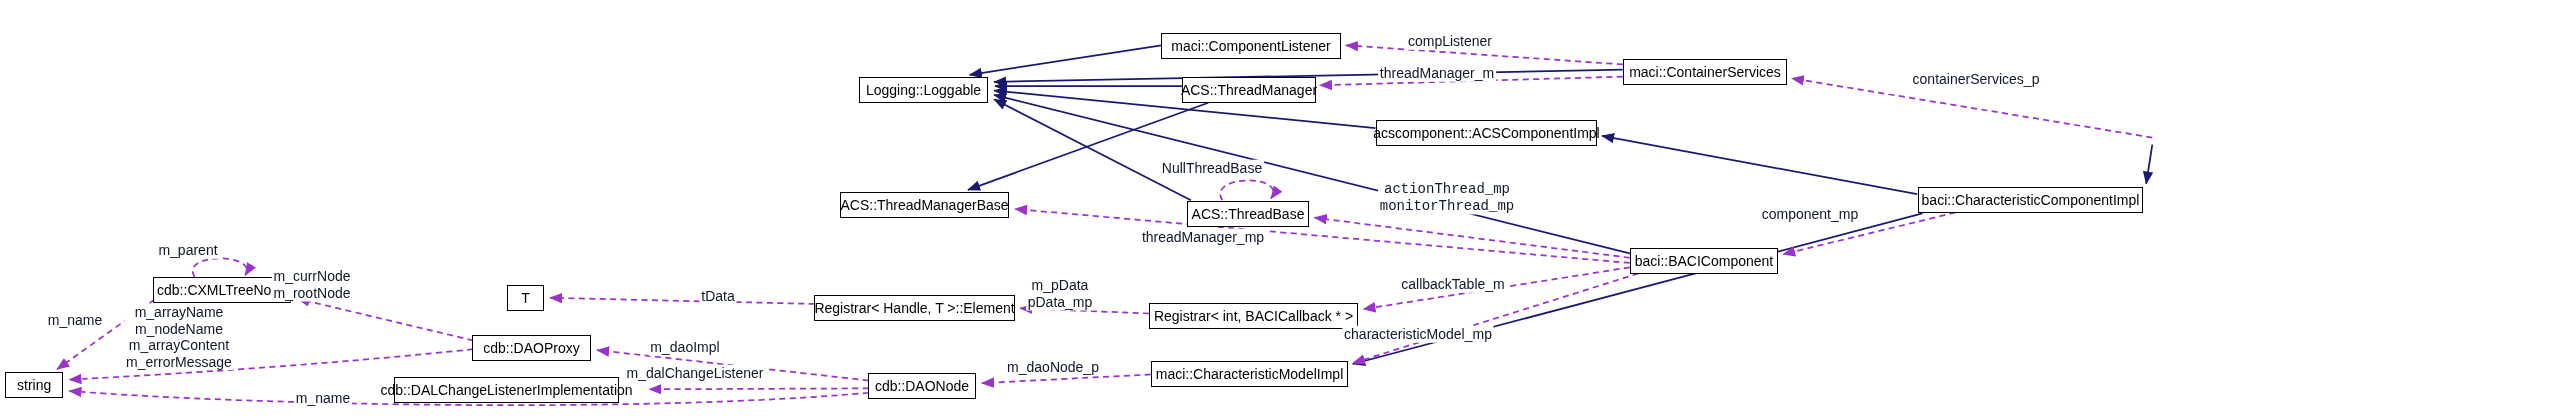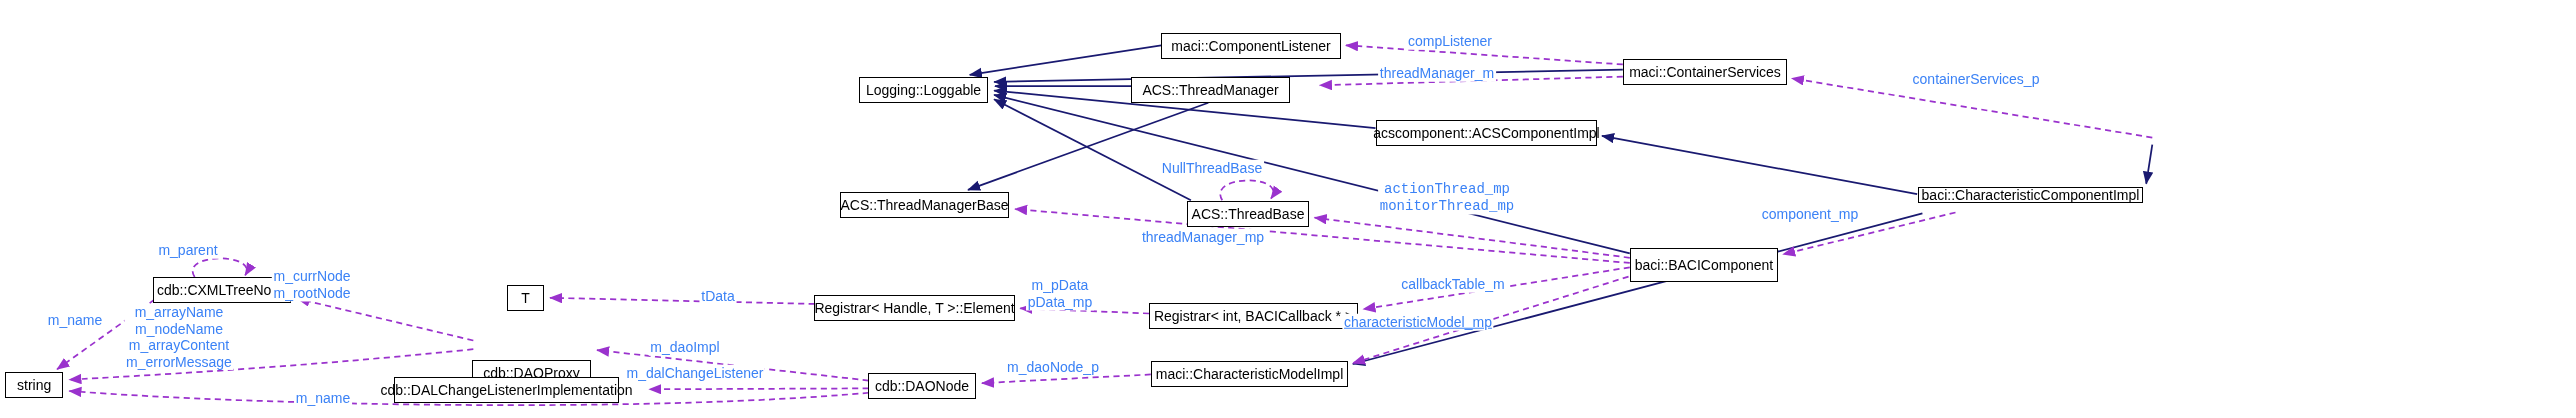--- a/index.html
+++ b/index.html
@@ -23,21 +23,21 @@
     font-size:14px;
     white-space:nowrap;
     z-index:2;
     padding:0 3.5px;
   }
   .node.highlight{background:#bfbfbf;}
   .elabel{
     position:absolute;
     transform:translate(-50%,-50%);
     font-size:14px;
-    color:#3b82f6;
+    color:#0f172a;
     white-space:pre-line;
     text-align:center;
     line-height:1.18;
     z-index:3;
     background:#ffffff;
     padding:0 1.7px;
   }
 </style>
 </head>
 <body>
@@ -81,32 +81,32 @@
     <path class="edge-use" d="M 542 401 C 340 422 150 432 78 436" marker-end="url(#arrow-use)"></path>
     <path class="edge-use" d="M 996 437 L 684 402" marker-end="url(#arrow-use)"></path>
     <path class="edge-use" d="M 996 446 L 744 447" marker-end="url(#arrow-use)"></path>
     <path class="edge-use" d="M 1320 430 L 1126 440" marker-end="url(#arrow-use)"></path>
     <path class="edge-use" d="M 996 451 C 740 474 300 466 78 449" marker-end="url(#arrow-use)"></path>
     <path class="edge-use" d="M 1880 314 L 1552 417" marker-end="url(#arrow-use)"></path>
   </svg>
 
   <div class="node" style="left:859px;top:77px;width:129px;height:26px;text-align:right;">Logging::Loggable</div>
   <div class="node" style="left:1161px;top:33px;width:180px;height:26px;">maci::ComponentListener</div>
-  <div class="node" style="left:1131px;top:77px;width:159px;height:26px;">ACS::ThreadManager</div>
+  <div class="node" style="left:1182px;top:77px;width:134px;height:26px;">ACS::ThreadManager</div>
   <div class="node" style="left:1623px;top:59px;width:164px;height:26px;">maci::ContainerServices</div>
   <div class="node" style="left:1376px;top:120px;width:221px;height:26px;">acscomponent::ACSComponentImpl</div>
   <div class="node" style="left:840px;top:192px;width:169px;height:26px;text-align:center;">ACS::ThreadManagerBase</div>
   <div class="node" style="left:1187px;top:201px;width:122px;height:26px;">ACS::ThreadBase</div>
-  <div class="node" style="left:1918px;top:187px;width:225px;height:16px;">baci::CharacteristicComponentImpl</div>
-  <div class="node" style="left:1630px;top:248px;width:148px;height:34px;">baci::BACIComponent</div>
+  <div class="node" style="left:1918px;top:187px;width:225px;height:26px;">baci::CharacteristicComponentImpl</div>
+  <div class="node" style="left:1630px;top:248px;width:148px;height:26px;">baci::BACIComponent</div>
   <div class="node" style="left:153px;top:277px;width:138px;height:26px;">cdb::CXMLTreeNode</div>
   <div class="node" style="left:507px;top:285px;width:37px;height:26px;">T</div>
   <div class="node" style="left:814px;top:295px;width:201px;height:26px;">Registrar&lt; Handle, T &gt;::Element</div>
   <div class="node" style="left:1149px;top:303px;width:209px;height:26px;">Registrar&lt; int, BACICallback * &gt;</div>
-  <div class="node" style="left:472px;top:335px;width:119px;height:26px;margin-top:25px;">cdb::DAOProxy</div>
+  <div class="node" style="left:472px;top:335px;width:119px;height:26px;">cdb::DAOProxy</div>
   <div class="node" style="left:5.2px;top:372px;width:58px;height:26px;">string</div>
   <div class="node" style="left:394px;top:377px;width:225px;height:26px;">cdb::DALChangeListenerImplementation</div>
   <div class="node" style="left:868px;top:373px;width:108px;height:26px;">cdb::DAONode</div>
   <div class="node" style="left:1151px;top:361px;width:197px;height:26px;">maci::CharacteristicModelImpl</div>
 
   <div class="elabel" style="left:1450px;top:41px;">compListener</div>
   <div class="elabel" style="left:1437px;top:73px;">threadManager_m</div>
   <div class="elabel" style="left:1976px;top:79px;">containerServices_p</div>
   <div class="elabel" style="left:1212px;top:168px;">NullThreadBase</div>
   <div class="elabel" style="left:1447px;top:198px;font-family:Liberation Mono, monospace;">actionThread_mp
@@ -122,16 +122,16 @@
   <div class="elabel" style="left:1453px;top:284px;">callbackTable_m</div>
   <div class="elabel" style="left:75px;top:320px;">m_name</div>
   <div class="elabel" style="left:179px;top:337px;">m_arrayName
 m_nodeName
 m_arrayContent
 m_errorMessage</div>
   <div class="elabel" style="left:685px;top:347px;">m_daoImpl</div>
   <div class="elabel" style="left:695px;top:373px;">m_dalChangeListener</div>
   <div class="elabel" style="left:1053px;top:367px;">m_daoNode_p</div>
   <div class="elabel" style="left:323px;top:398px;">m_name</div>
-  <div class="elabel" style="left:1418px;top:322px;text-decoration:underline;">characteristicModel_mp</div>
+  <div class="elabel" style="left:1418px;top:334px;">characteristicModel_mp</div>
 
 </div>
 
 
 </body></html>

